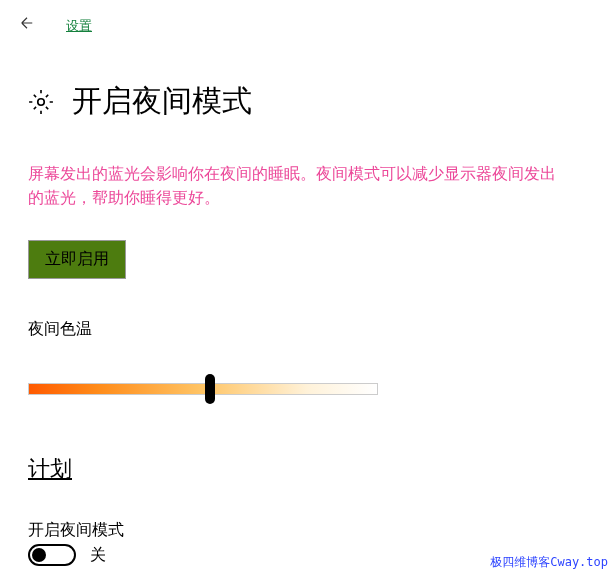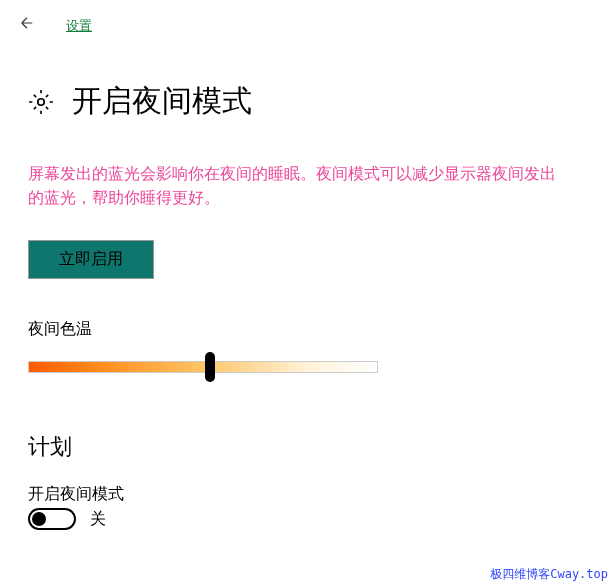--- a/index.html
+++ b/index.html
@@ -50,30 +50,30 @@
     }
     .description {
       font-size: 16px;
       color: #ec4899;
       line-height: 1.5;
       margin-bottom: 30px;
       max-width: 540px;
     }
     .enable-btn {
       border: 1px solid #999;
-      background: #0f766e;
-      padding: 8px 30px;
+      background: #4d7c0f;
+      padding: 8px 16px;
       font-size: 16px;
       cursor: pointer;
       margin-bottom: 40px;
       display: inline-block;
     }
     .slider-label {
       font-size: 16px;
-      margin-bottom: 12px;
+      margin-bottom: 34px;
     }
     .slider-wrap {
       position: relative;
       width: 350px;
       height: 30px;
       margin-bottom: 50px;
     }
     .slider-track {
       position: absolute;
       top: 9px;
@@ -90,21 +90,22 @@
       transform: translateX(-50%);
       width: 10px;
       height: 30px;
       background: #000;
       border-radius: 5px;
       cursor: pointer;
     }
     .section-title {
       font-size: 22px;
       font-weight: 400;
-      margin-bottom: 22px;
+      margin-bottom: 36px;
+      text-decoration: underline;
     }
     .toggle-label {
       font-size: 16px;
       margin-bottom: 3px;
     }
     .toggle-row {
       display: flex;
       align-items: center;
       gap: 14px;
     }
@@ -125,21 +126,21 @@
       height: 14px;
       background: #000;
       border-radius: 50%;
     }
     .toggle-state {
       font-size: 16px;
     }
     .watermark {
       position: absolute;
       right: 8px;
-      bottom: 0;
+      bottom: 12px;
       font-size: 12px;
       font-family: "Consolas", monospace;
       color: #2d44ff;
     }
   </style>
 </head>
 <body>
 
 <div class="header">
   <span class="back-arrow">

